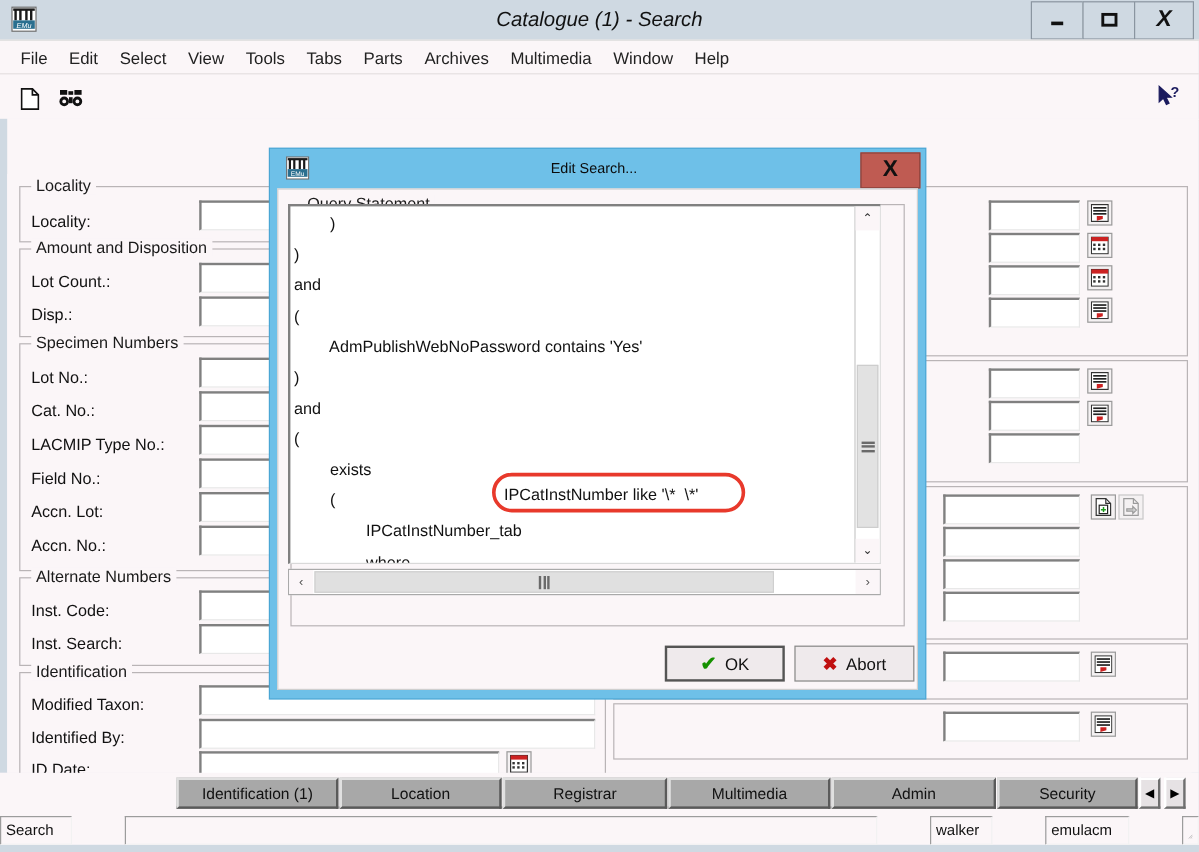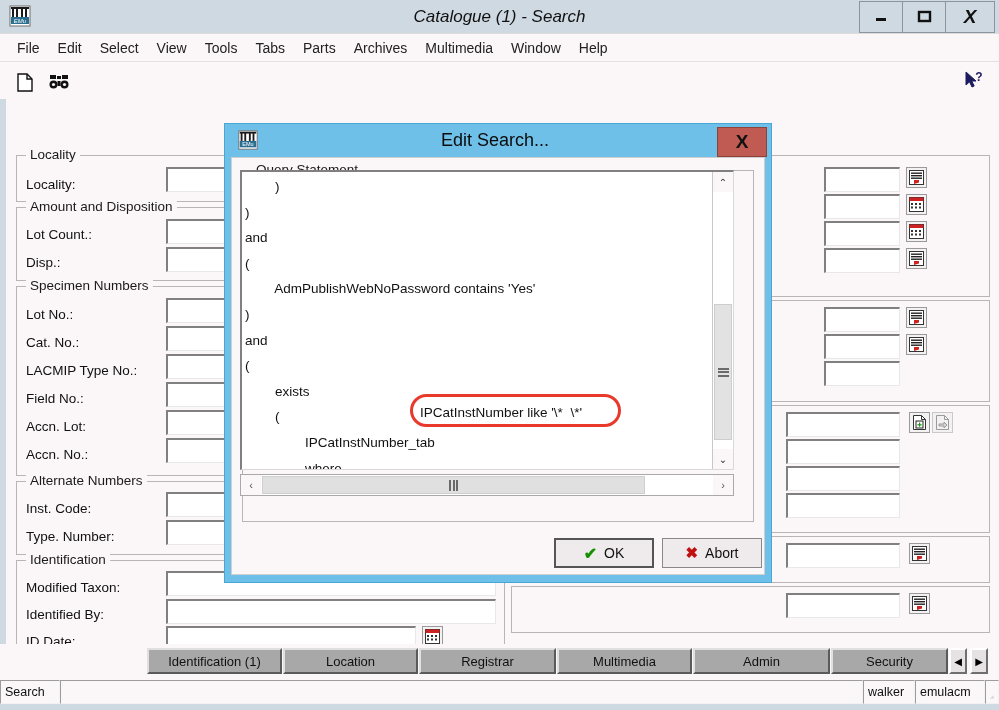--- a/index.html
+++ b/index.html
@@ -67,34 +67,34 @@
   .tab.active{background:#fbf6f8;top:0;height:32px;border:none;
     border-right:2px solid #8d8d8d;border-bottom:2px solid #8d8d8d;}
   .tabarrow{position:absolute;top:4px;width:18px;height:26px;background:#e6e2e4;
     border-top:2px solid #ffffff;border-left:2px solid #ffffff;
     border-right:2px solid #6f6f6f;border-bottom:2px solid #6f6f6f;
     box-sizing:border-box;display:flex;align-items:center;justify-content:center;
     font-size:10px;color:#000;}
 
   
   .statusbar{position:absolute;left:0;top:680px;width:999px;height:24px;
-    background:#fbf6f8;display:flex;align-items:stretch;}
+    background:#fbf6f8;display:flex;align-items:stretch;gap:44px;}
   .scell{border-top:1px solid #9c9c9c;border-left:1px solid #9c9c9c;
     border-right:1px solid #f2f2f2;border-bottom:1px solid #f2f2f2;
     font-size:12.5px;color:#111;display:flex;align-items:center;
     padding:0 4px;box-sizing:border-box;background:#fbf6f8;}
   .grip{width:14px;display:flex;align-items:flex-end;justify-content:flex-end;}
 
   
   .dialog{position:absolute;left:225px;top:124px;width:546px;height:458px;
     background:#6ec0e8;box-shadow:0 0 0 1px #4aa6d4;}
   .dlg-title{position:absolute;left:0;top:0;width:546px;height:33px;}
   .dlg-icon{position:absolute;left:12px;top:5px;width:22px;height:22px;}
   .dlg-title-text{position:absolute;left:0;top:0;width:540px;height:33px;
-    line-height:33px;text-align:center;font-size:18px;color:#0b0b0b;}
+    line-height:33px;text-align:center;font-size:12px;color:#0b0b0b;}
   .dlg-close{position:absolute;right:4px;top:3px;width:48px;height:28px;
     background:#bf5b52;border:1px solid #8d433c;display:flex;align-items:center;
     justify-content:center;font-size:19px;font-weight:bold;color:#111;}
   .dlg-body{position:absolute;left:6px;top:33px;width:534px;height:418px;
     background:#fbf6f8;border:1px solid #cfcfcf;box-sizing:border-box;}
 
   .qbox{position:absolute;left:10px;top:12px;width:512px;height:352px;
     border:1px solid #b9b4b6;box-sizing:border-box;}
   .qbox-label{position:absolute;top:-9px;left:9px;background:#fbf6f8;padding:0 4px;
     font-size:13.5px;color:#1a1a1a;}
@@ -247,21 +247,21 @@
     <div class="flabel" style="left:20px;top:274px;">Accn. Lot:</div>
     <div class="fld" style="left:160px;top:265px;width:330px;height:25px;"></div>
     <div class="flabel" style="left:20px;top:302px;">Accn. No.:</div>
     <div class="fld" style="left:160px;top:293px;width:330px;height:25px;"></div>
 
     <div class="gbox" style="left:10px;top:336px;width:487px;height:72px;">
       <div class="glabel">Alternate Numbers</div>
     </div>
     <div class="flabel" style="left:20px;top:356px;">Inst. Code:</div>
     <div class="fld" style="left:160px;top:347px;width:330px;height:25px;"></div>
-    <div class="flabel" style="left:20px;top:384px;">Type. Number:</div>
+    <div class="flabel" style="left:20px;top:384px;">Inst. Search:</div>
     <div class="fld" style="left:160px;top:375px;width:330px;height:25px;"></div>
 
     <div class="gbox" style="left:10px;top:415px;width:487px;height:117px;">
       <div class="glabel">Identification</div>
     </div>
     <div class="flabel" style="left:20px;top:435px;">Modified Taxon:</div>
     <div class="fld" style="left:160px;top:426px;width:330px;height:25px;"></div>
     <div class="flabel" style="left:20px;top:462px;">Identified By:</div>
     <div class="fld" style="left:160px;top:454px;width:330px;height:25px;"></div>
     <div class="flabel" style="left:20px;top:489px;">ID Date:</div>

